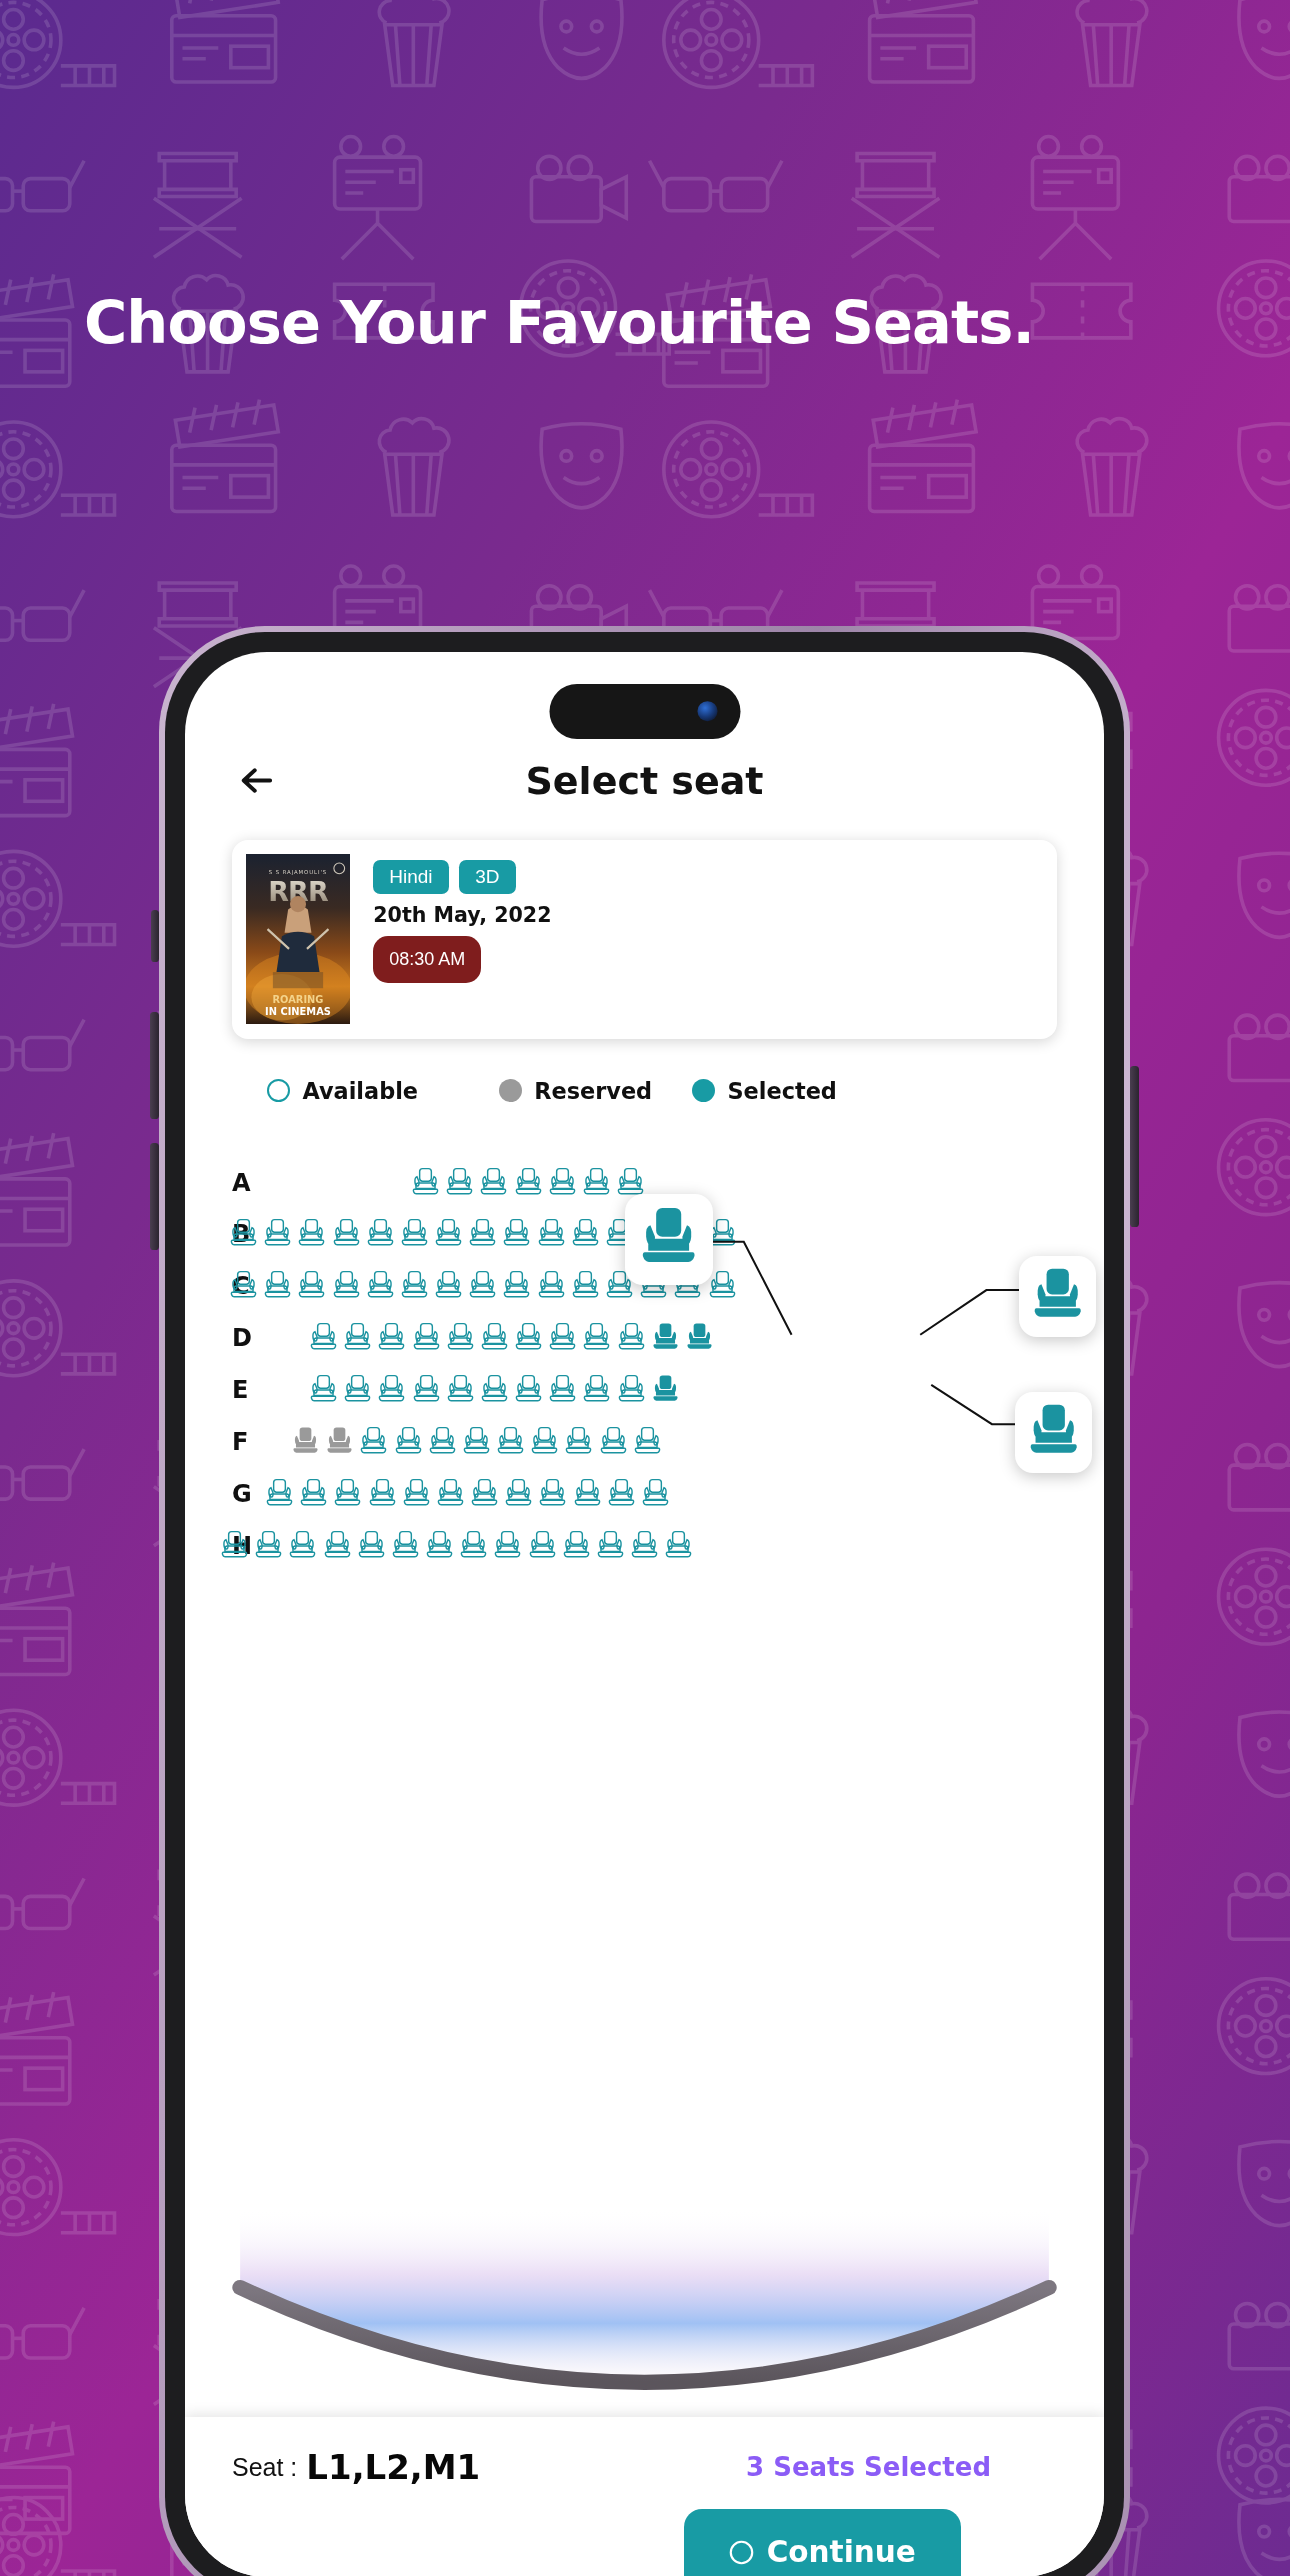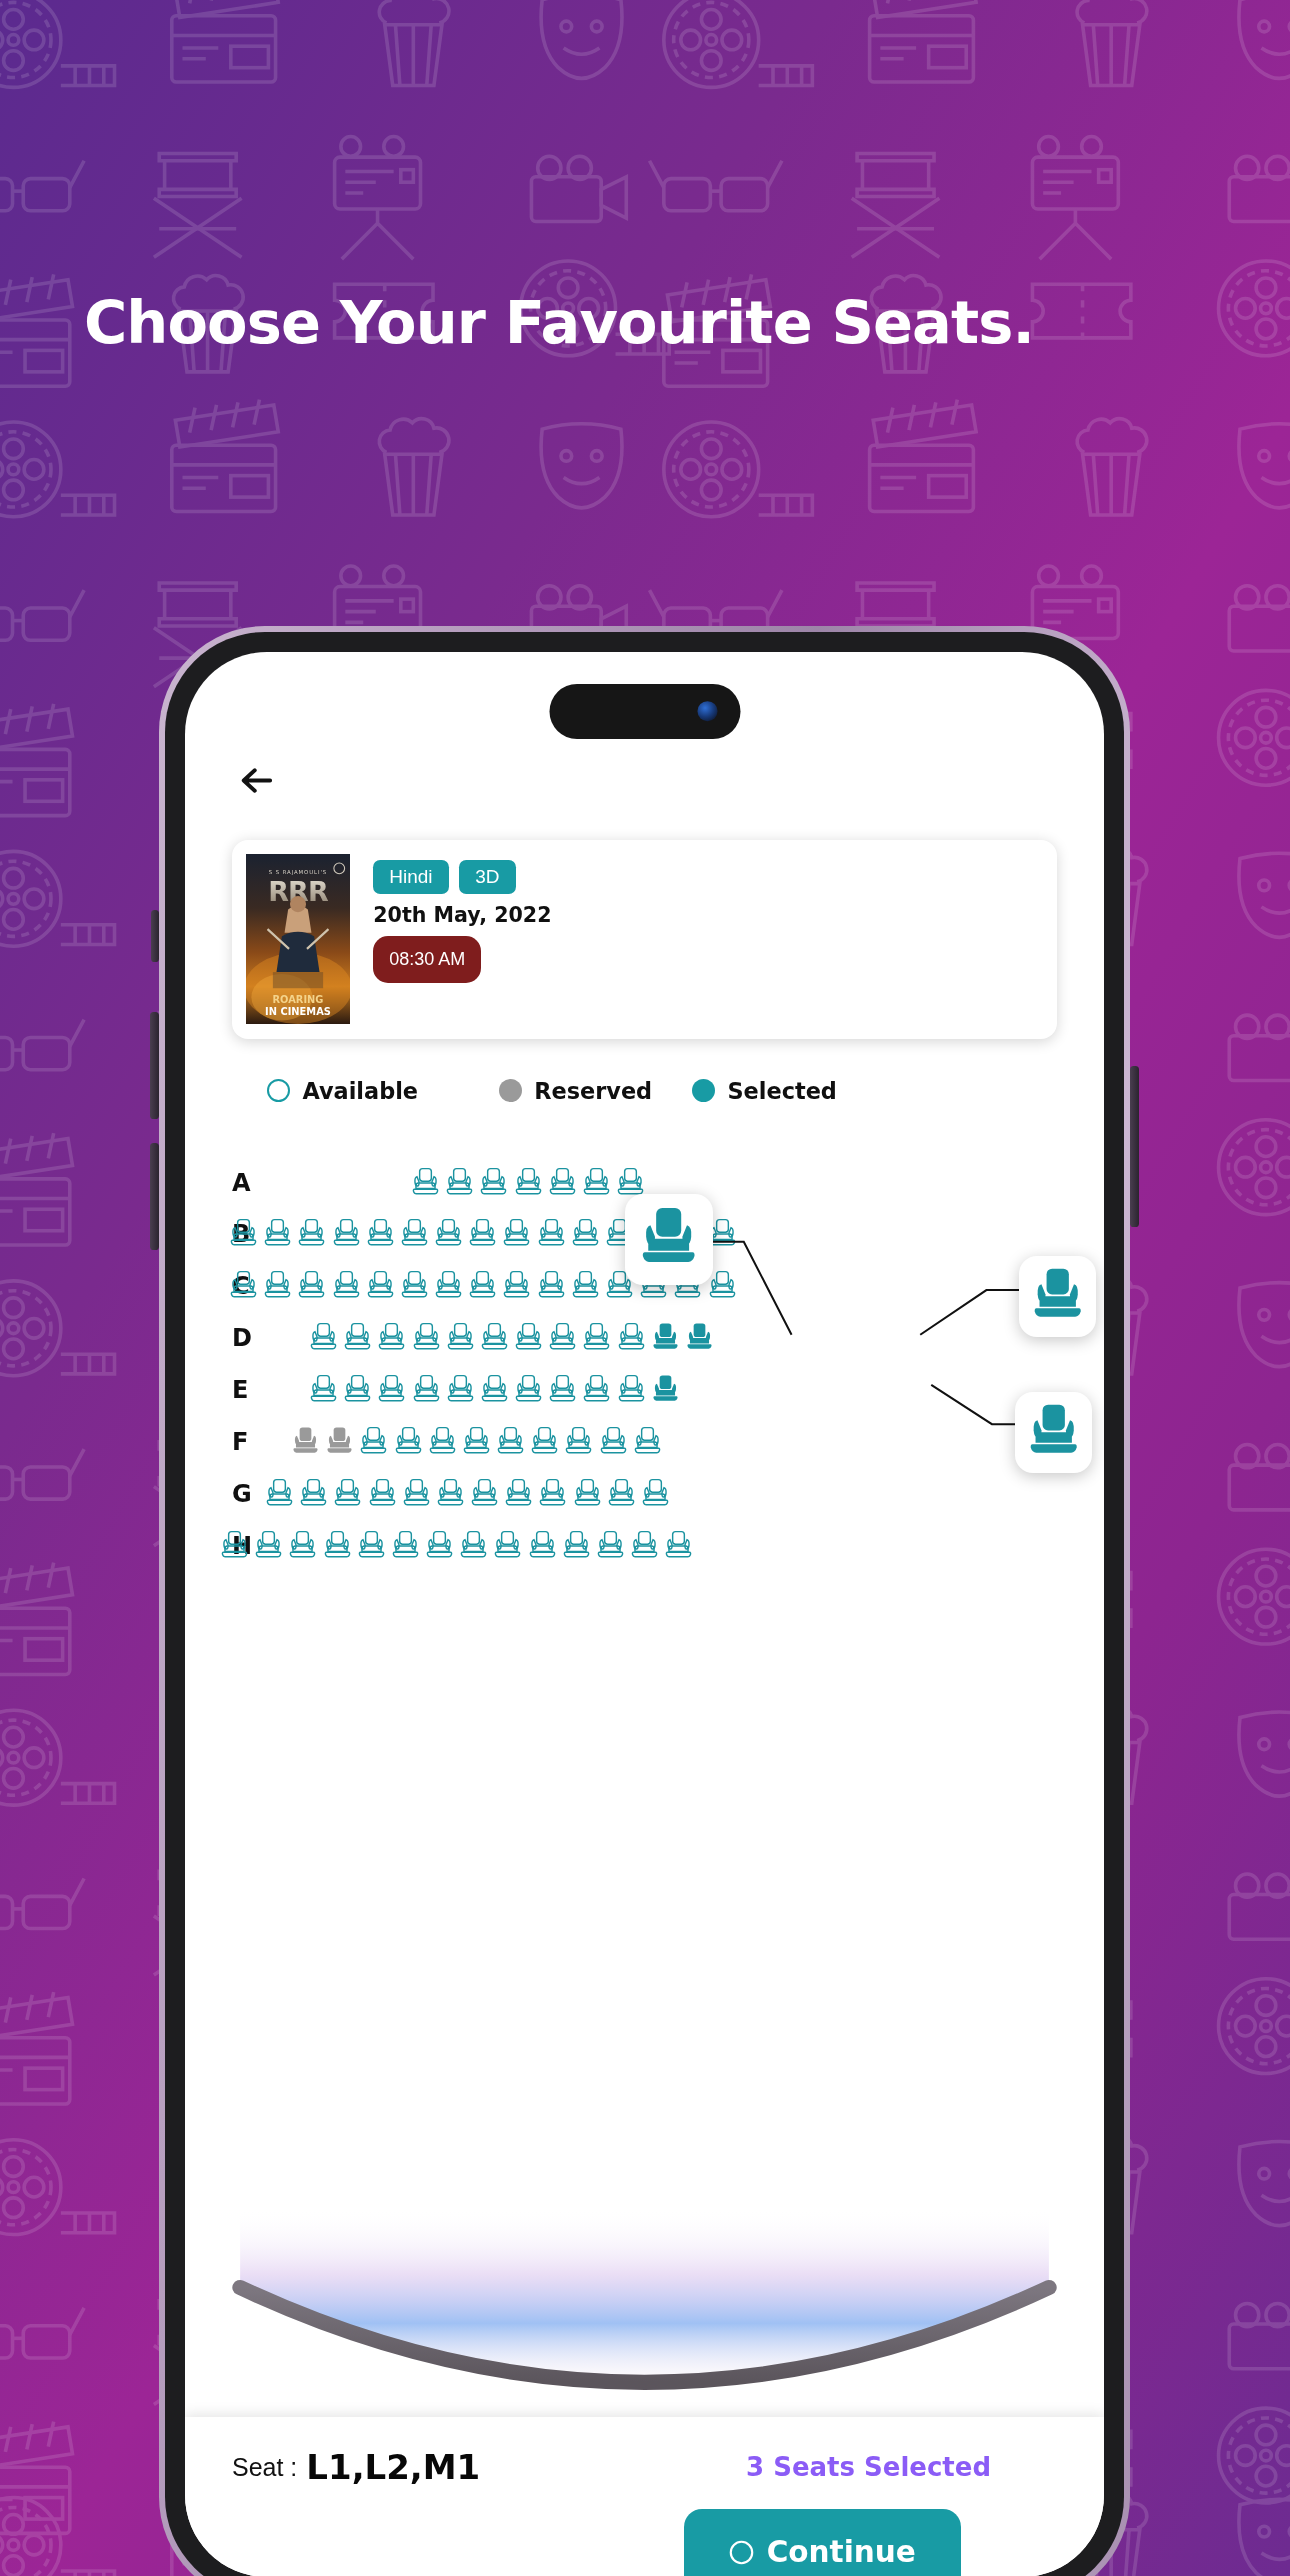--- a/index.html
+++ b/index.html
@@ -264,20 +264,21 @@
         <div class="island">
           <div class="cam"></div>
         </div>
 
         <div class="app-head">
           <div class="back-btn">
             <svg viewBox="0 0 48 48" width="41" height="41">
               <path d="M40 24 H10 M22 12 L9 24 L22 36" stroke="#121212" stroke-width="4.5" fill="none" stroke-linecap="round" stroke-linejoin="round"></path>
             </svg>
           </div>
+          <div class="head-title">Select seat</div>
         </div>
 
         <div class="movie-card">
           <div class="poster">
             <svg viewBox="0 0 116 190" preserveAspectRatio="none">
               <defs>
                 <linearGradient id="pg" x1="0" y1="0" x2="0" y2="1">
                   <stop offset="0%" stop-color="#1b2230"></stop>
                   <stop offset="32%" stop-color="#3a2a22"></stop>
                   <stop offset="58%" stop-color="#8a4a18"></stop>

